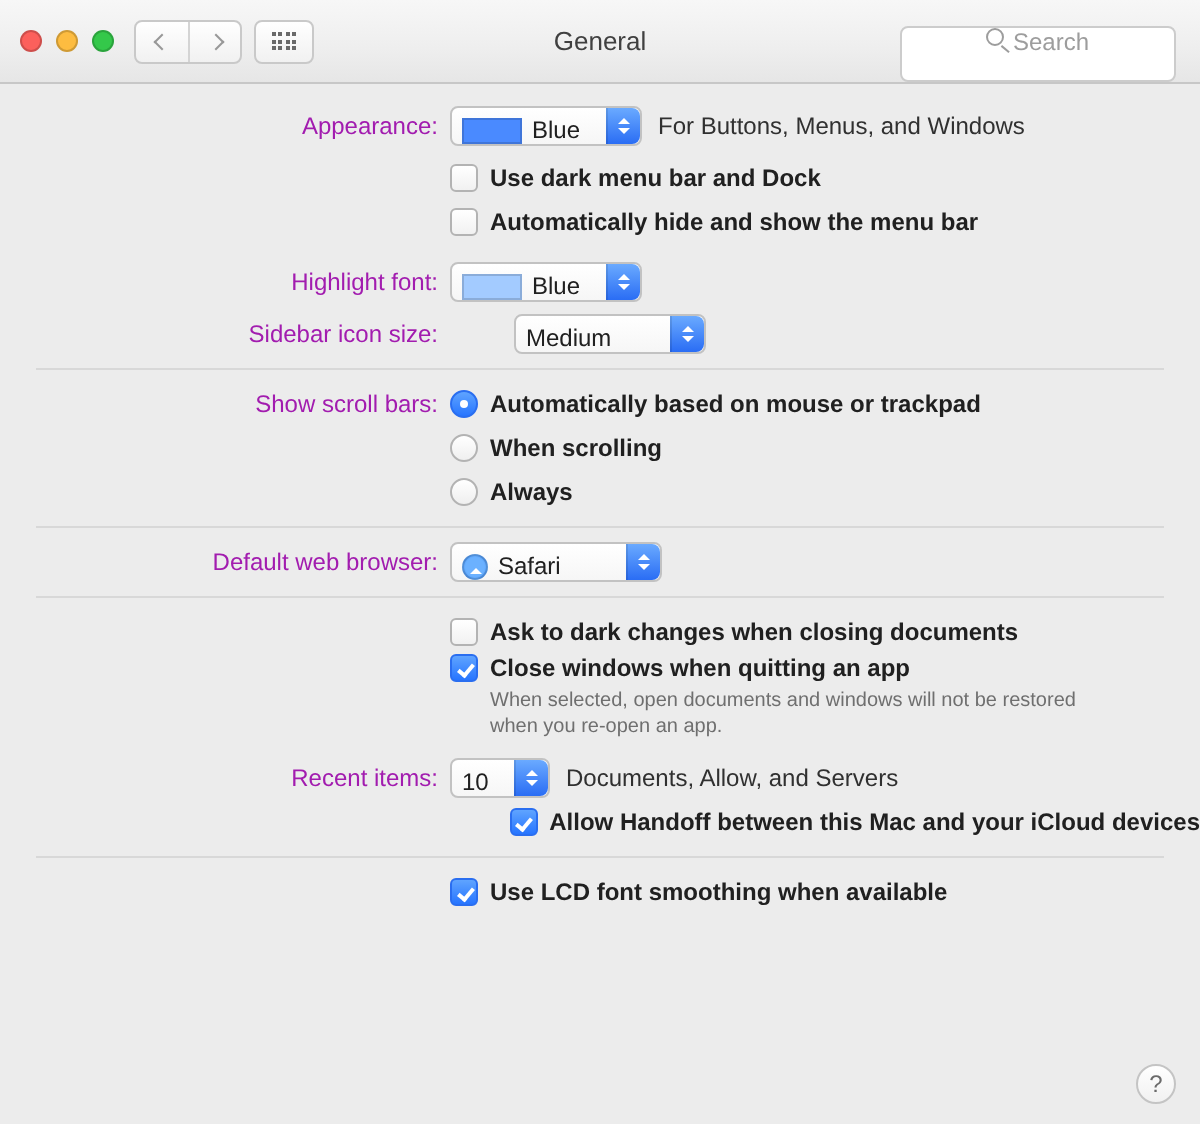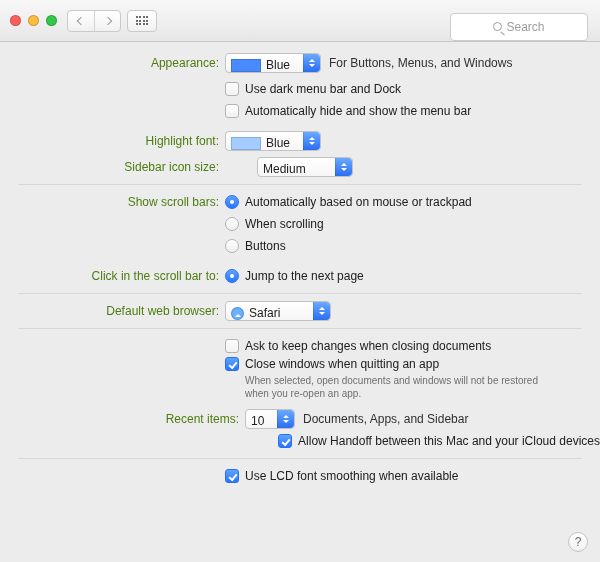--- a/index.html
+++ b/index.html
@@ -35,44 +35,44 @@
   .gridbtn{
     margin-left:6px; width:30px; height:22px; border:1px solid #c9c9c9; border-radius:4px;
     background:linear-gradient(#ffffff,#f1f1f1); display:flex; align-items:center; justify-content:center;
   }
   .gridicon{display:grid;grid-template-columns:repeat(4,2px);grid-template-rows:repeat(3,2px);gap:1.5px;}
   .gridicon span{width:2px;height:2px;background:#6a6a6a;}
   .title{position:absolute;left:0;right:0;text-align:center;font-size:13px;color:#404040;pointer-events:none;}
   .search{
     margin-left:auto; margin-right:12px; width:138px; height:28px;
     border:1px solid #cccccc; border-radius:4px; background:#ffffff;
-    display:flex; align-items:center; justify-content:center; gap:4px; color:#9d9d9d;margin-top:12px;
+    display:flex; align-items:flex-start; justify-content:center; gap:4px; color:#9d9d9d;margin-top:12px;
   }
   .mag{width:9px;height:9px;border:1.4px solid #9d9d9d;border-radius:50%;position:relative;}
   .mag::after{content:'';position:absolute;right:-4px;bottom:-4px;width:5px;height:1.4px;background:#9d9d9d;transform:rotate(40deg);}
   .content{padding:10px 0 0 0;}
   .row{display:flex;align-items:center;min-height:22px;}
-  .lab{width:225px;text-align:right;padding-right:6px;color:#4d7c0f;}
+  .lab{width:225px;text-align:right;padding-right:6px;color:#a21caf;}
   .ctl{display:flex;align-items:center;gap:8px;}
   .sep{height:1px;background:#d8d8d8;margin:6px 18px;}
   .popup{
     height:20px;border:1px solid #c2c2c2;border-radius:4px;background:linear-gradient(#ffffff,#f6f6f6);
     display:flex;align-items:flex-end;padding-left:5px;position:relative;font-size:12px;
   }
   .popup .end{
     position:absolute;right:0;top:0;bottom:0;width:17px;border-left:1px solid rgba(0,0,0,.1);
     background:linear-gradient(#6aaaff,#2a6df4);border-radius:0 4px 4px 0;
     display:flex;flex-direction:column;align-items:center;justify-content:center;gap:1px;
   }
   .popup .end::before,.popup .end::after{content:'';border:3px solid transparent;}
   .popup .end::before{border-bottom-color:#fff;margin-bottom:1px;}
   .popup .end::after{border-top-color:#fff;}
   .swatch{width:30px;height:13px;border:1px solid rgba(0,0,0,.15);margin-right:5px;}
   .sw-blue{background:#4a8aff;} .sw-hblue{background:#a3cbff;}
-  .cbx,.radio{display:flex;align-items:center;gap:6px;}
+  .cbx,.radio{display:flex;align-items:center;gap:6px;font-weight:bold;}
   .box{
     width:14px;height:14px;border:1px solid #b3b3b3;border-radius:3px;
     background:linear-gradient(#ffffff,#f1f1f1);position:relative;
   }
   .box.on{background:linear-gradient(#5fa4ff,#2775ff);border-color:#2a6ef0;}
   .box.on::after{
     content:'';position:absolute;left:2.5px;top:3.5px;width:6px;height:3px;border:solid #fff;
     border-width:0 0 2px 2px;transform:rotate(-50deg);
   }
   .rbox{
@@ -120,20 +120,21 @@
       <span></span>
         <span></span>
         <span></span>
         <span></span>
       <span></span>
         <span></span>
         <span></span>
         <span></span>
     </div>
   </div>
+  <div class="title">General</div>
   <div class="search">
     <div class="mag"></div>
     <span>Search</span>
   </div>
 </div>
 
 <div class="content" style="position:relative;height:520px;">
 
   <div class="row">
     <div class="lab">Appearance:</div>
@@ -196,73 +197,66 @@
     <div class="lab"></div>
     <div class="radio">
       <div class="rbox"></div>
       <span>When scrolling</span>
     </div>
   </div>
   <div class="row">
     <div class="lab"></div>
     <div class="radio">
       <div class="rbox"></div>
-      <span>Buttons</span>
-    </div>
-  </div>
-
-  <div class="row" style="margin-top:8px;">
-    <div class="lab">Click in the scroll bar to:</div>
-    <div class="radio">
-      <div class="rbox on"></div>
-      <span>Jump to the next page</span>
-    </div>
-  </div>
+      <span>Always</span>
+    </div>
+  </div>
+
 
   <div class="sep"></div>
 
   <div class="row">
     <div class="lab">Default web browser:</div>
     <div class="ctl">
       <div class="popup" style="width:106px;">
         <div class="compass"></div>
         <span>Safari</span>
         <div class="end"></div>
       </div>
     </div>
   </div>
 
   <div class="sep"></div>
 
   <div class="row">
     <div class="lab"></div>
     <div class="cbx">
       <div class="box"></div>
-      <span>Ask to keep changes when closing documents</span>
+      <span>Ask to dark changes when closing documents</span>
     </div>
   </div>
   <div class="row">
     <div class="lab"></div>
     <div style="display:block">
       <div class="cbx">
         <div class="box on"></div>
         <span>Close windows when quitting an app</span>
       </div>
       <div class="sub" style="margin-left:20px;max-width:310px;">When selected, open documents and windows will not be restored when you re-open an app.</div>
     </div>
   </div>
 
-  <div class="row" style="margin-top:8px;padding-left:20px;">
+  <div class="row" style="margin-top:8px;">
     <div class="lab">Recent items:</div>
     <div class="ctl">
       <div class="popup" style="width:50px;">
         <span>10</span>
         <div class="end"></div>
       </div>
-      <span class="caption">Documents, Apps, and Sidebar</span>
+      <span class="caption">Documents, Allow, and Servers</span>
     </div>
   </div>
 
   <div class="row" style="justify-content:flex-end;">
     <div class="lab"></div>
     <div class="cbx">
       <div class="box on"></div>
       <span>Allow Handoff between this Mac and your iCloud devices</span>
     </div>
   </div>

